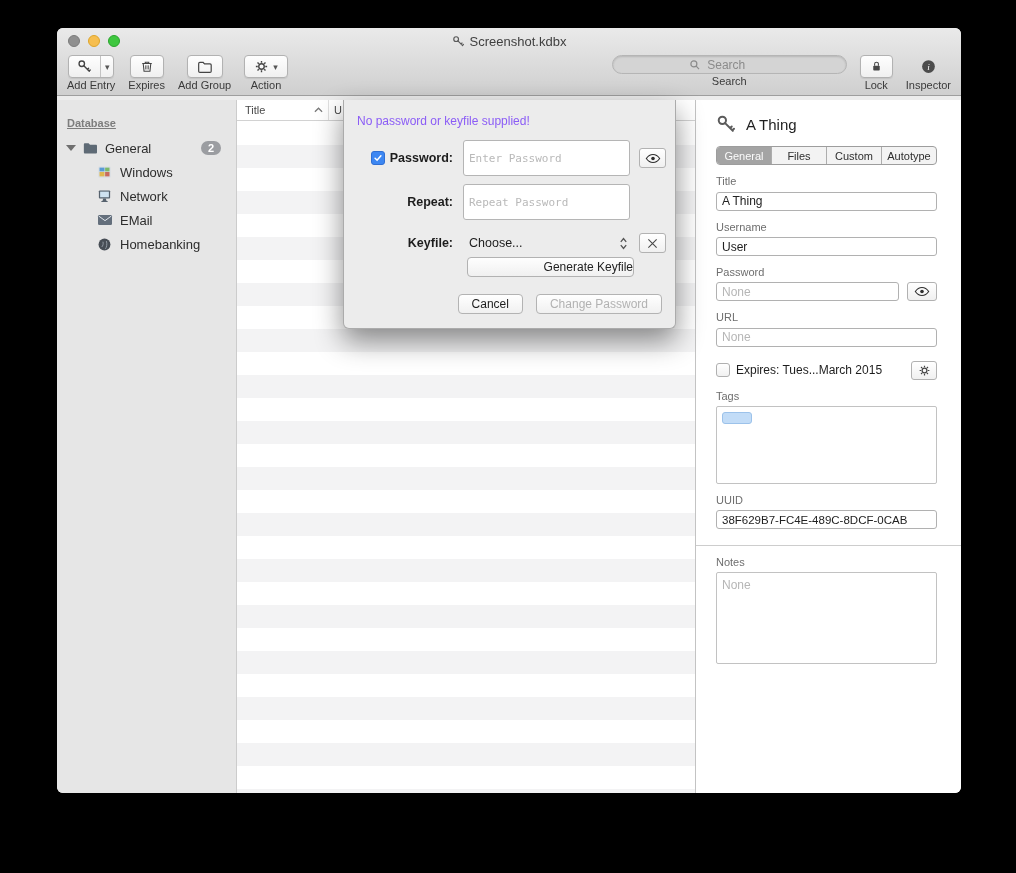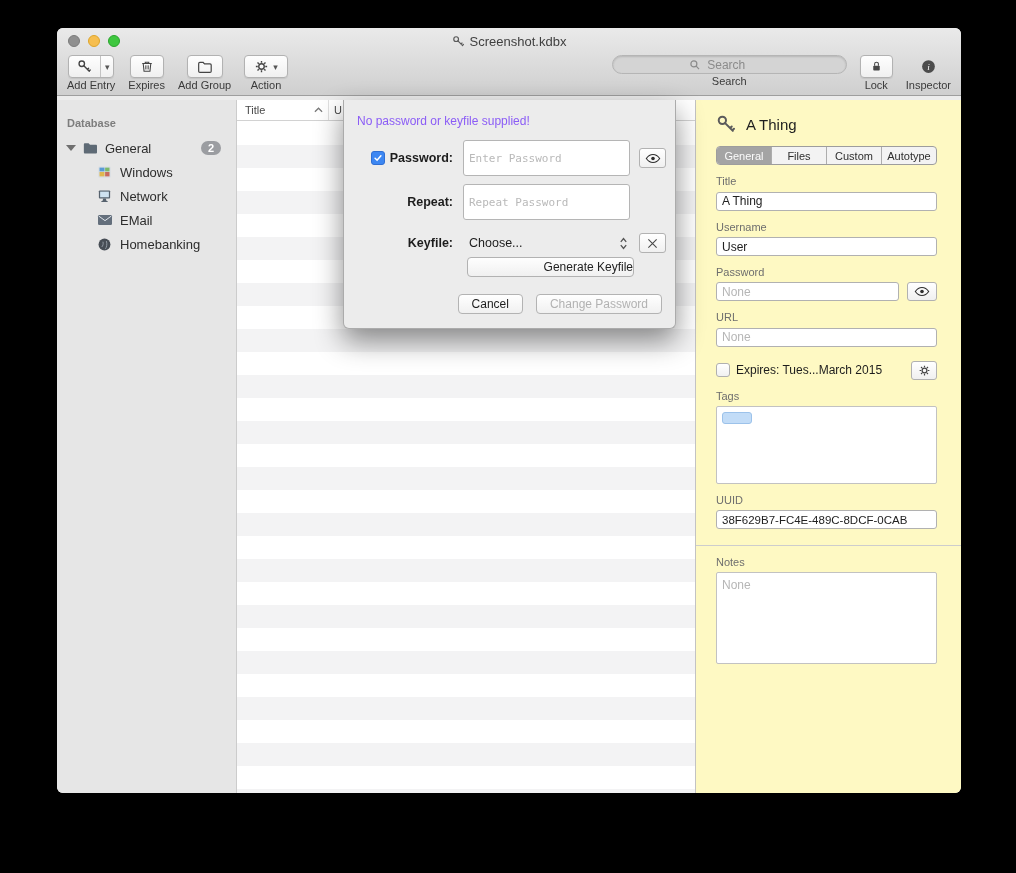--- a/index.html
+++ b/index.html
@@ -57,21 +57,21 @@
     font-size:12px; color:#333;
   }
   .searchfield input::placeholder{ color:#8b8b8b; }
   .plainbtn{ height:23px; display:flex; align-items:center; justify-content:center; }
 
   
   .sidebar{
     position:absolute; top:72px; left:0; width:180px; bottom:0;
     background:#e6e6e6; border-right:1px solid #cccccc;
   }
-  .sidebar-header{ font-size:11px; font-weight:bold; color:#7d7d7d; padding:17px 0 7px 10px; }
+  .sidebar-header{ font-size:11px; font-weight:bold; color:#7d7d7d; padding:17px 0 7px 10px;text-decoration:underline; }
   .srow{ display:flex; align-items:center; height:24px; padding-left:9px; }
   .srow .disc{
     width:0; height:0; border-left:5px solid transparent; border-right:5px solid transparent;
     border-top:6px solid #6f6f6f; margin-right:6px;
   }
   .srow .sicon{ width:17px; height:17px; display:flex; align-items:center; }
   .srow .slabel{ font-size:13px; color:#2d2d2d; margin-left:6px; }
   .srow .badge{
     margin-left:auto; margin-right:15px; background:#9b9da1; color:#fff;
     font-size:11px; font-weight:bold; border-radius:9px; padding:1px 7px;
@@ -137,21 +137,21 @@
   .btn{
     height:20px; padding:0 13px; border:1px solid #b3b3b3; border-radius:4px;
     background:linear-gradient(#ffffff,#f0f0f0); font-size:12px; color:#1d1d1d;
     display:flex; align-items:center; justify-content:center;
   }
   .btn.disabled{ color:#b2b2b2; }
 
   
   .inspector{
     position:absolute; top:72px; left:638px; width:266px; bottom:0;
-    background:#fef9c3; border-left:1px solid #c3c3c3;
+    background:#ffffff; border-left:1px solid #c3c3c3;
     padding:12px 24px 0 20px; overflow:hidden;
   }
   .entry-header{ display:flex; align-items:center; gap:10px; margin:2px 0 12px 0; }
   .entry-title{ font-size:15px; color:#1f1f1f; }
   .tabs{
     display:flex; height:19px; border:1px solid #9d9d9d; border-radius:4px;
     overflow:hidden; background:#f3f3f3; margin-bottom:2px;
   }
   .tab{ flex:1; display:flex; align-items:center; justify-content:center;
     font-size:11px; color:#2e2e2e; border-left:1px solid #adadad; }

